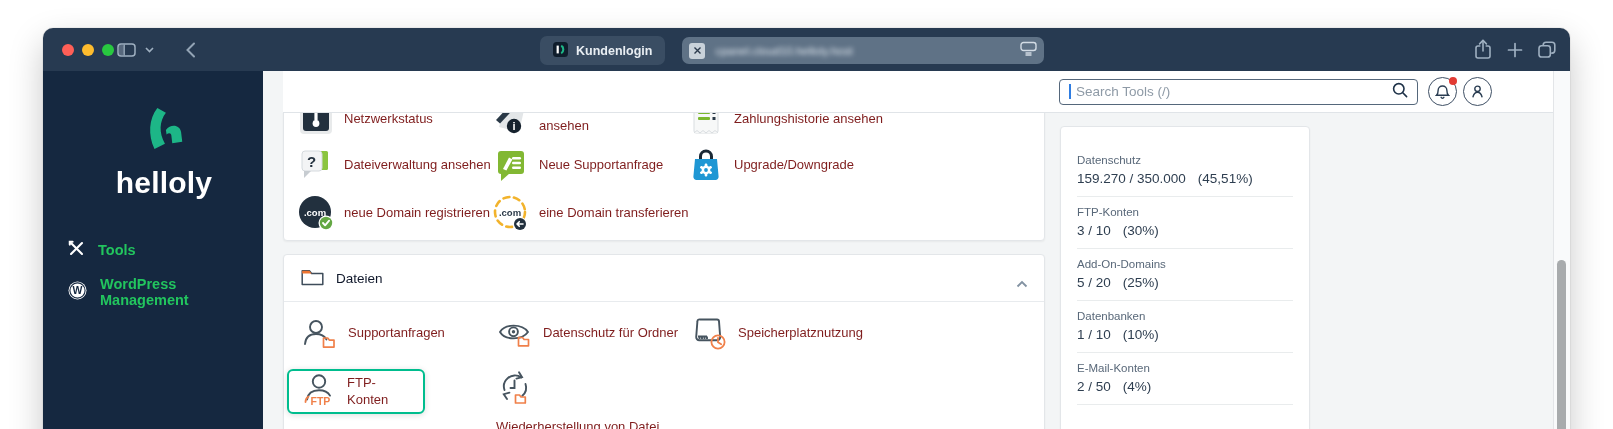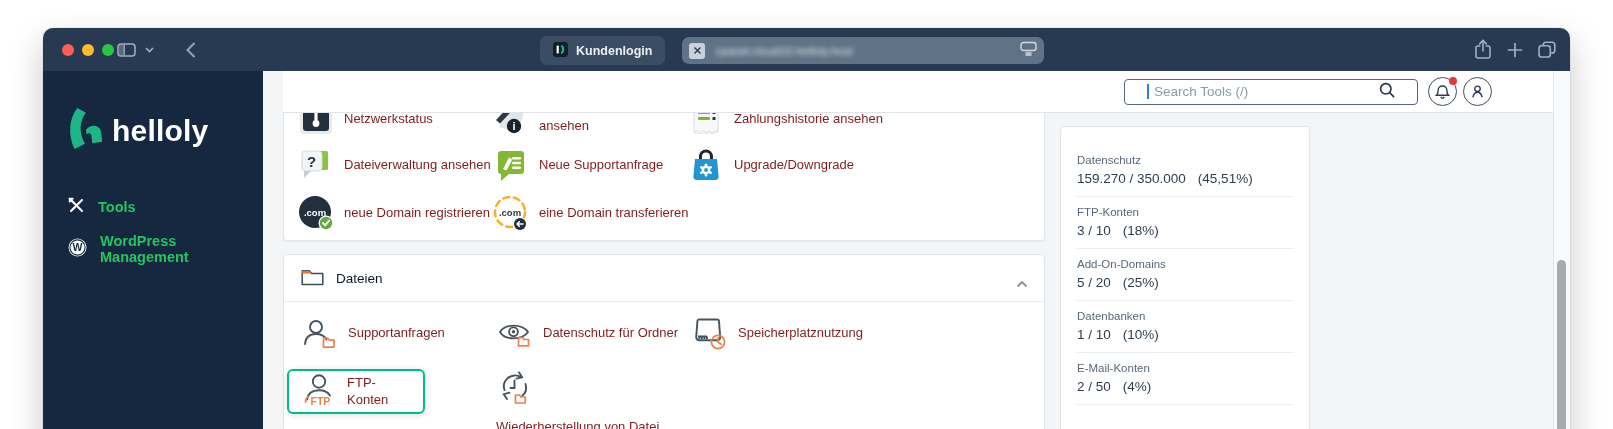--- a/index.html
+++ b/index.html
@@ -21,32 +21,32 @@
     align-items:center;padding:0 7px;gap:10px;cursor:pointer;}
   .tab-close{width:16px;height:16px;background:#c9d2da;border-radius:3px;display:flex;
     align-items:center;justify-content:center;flex:none;cursor:pointer;}
   .blur-url{flex:1;color:#e3eaf1;font-size:11.5px;filter:blur(2.6px);white-space:nowrap;
     overflow:hidden;text-align:left;}
   .tb-right{position:absolute;right:14px;top:0;bottom:0;display:flex;align-items:center;gap:15px;}
   .tb-btn{display:flex;align-items:center;cursor:pointer;}
   
   .app{flex:1;display:flex;min-height:0;}
   .sidebar{width:220px;flex:none;background:#152840;color:#fff;}
-  .logo-row{margin:34px 0 0 22px;display:flex;align-items:center;gap:9px;}
+  .logo-row{margin:34px 0 0 22px;display:flex;align-items:center;gap:9px;flex-direction:column;}
   .logo-text{font-size:30px;font-weight:bold;letter-spacing:.2px;color:#fff;}
   .menu{margin-top:32px;}
   .menu-item{display:flex;align-items:center;gap:13px;padding:8px 0 8px 25px;font-size:14.5px;
     font-weight:bold;color:#22c55e;cursor:pointer;}
   .main{flex:1;min-width:0;background:#f3f5f6;position:relative;display:flex;flex-direction:column;}
   
   .main-header{flex:none;height:42px;margin-left:20px;margin-right:17px;background:#fff;
     border-bottom:1px solid #e0e4e8;display:flex;align-items:center;justify-content:flex-end;
     padding-right:61px;}
-  .search-box{width:294px;height:26px;border:1px solid #55677b;border-radius:4px;background:#fff;
-    display:flex;align-items:center;padding:0 22px;gap:5px;cursor:text;}
+  .search-box{width:359px;height:26px;border:1px solid #55677b;border-radius:4px;background:#fff;
+    display:flex;align-items:center;padding:0 9px;gap:5px;cursor:text;}
   .caret{width:2px;height:15px;background:#2f7de1;flex:none;}
   .search-placeholder{flex:1;color:#8e9aa6;font-size:13.5px;white-space:nowrap;overflow:hidden;}
   .icon-circle{width:29px;height:29px;border:1.5px solid #3f5065;border-radius:50%;background:#fff;
     display:flex;align-items:center;justify-content:center;position:relative;cursor:pointer;flex:none;}
   .bell-wrap{margin-left:10px;}
   .user-wrap{margin-left:6px;}
   .red-dot{position:absolute;top:-1px;right:-1px;width:8px;height:8px;border-radius:50%;background:#e23b34;}
   
   .content{flex:1;position:relative;overflow:hidden;}
   .card{position:absolute;background:#fff;border:1px solid #e3e6e9;border-radius:4px;
@@ -433,21 +433,21 @@
         </div>
 
         <div class="card card-stats">
 
           <div class="stat-row">
             <div class="stat-label">Datenschutz</div>
             <div class="stat-value"><span>159.270 / 350.000</span><span class="stat-pct">(45,51%)</span></div>
           </div>
           <div class="stat-row">
             <div class="stat-label">FTP-Konten</div>
-            <div class="stat-value"><span>3 / 10</span><span class="stat-pct">(18%)</span></div>
+            <div class="stat-value"><span>3 / 10</span><span class="stat-pct">(30%)</span></div>
           </div>
           <div class="stat-row">
             <div class="stat-label">Add-On-Domains</div>
             <div class="stat-value"><span>5 / 20</span><span class="stat-pct">(25%)</span></div>
           </div>
           <div class="stat-row">
             <div class="stat-label">Datenbanken</div>
             <div class="stat-value"><span>1 / 10</span><span class="stat-pct">(10%)</span></div>
           </div>
           <div class="stat-row">

